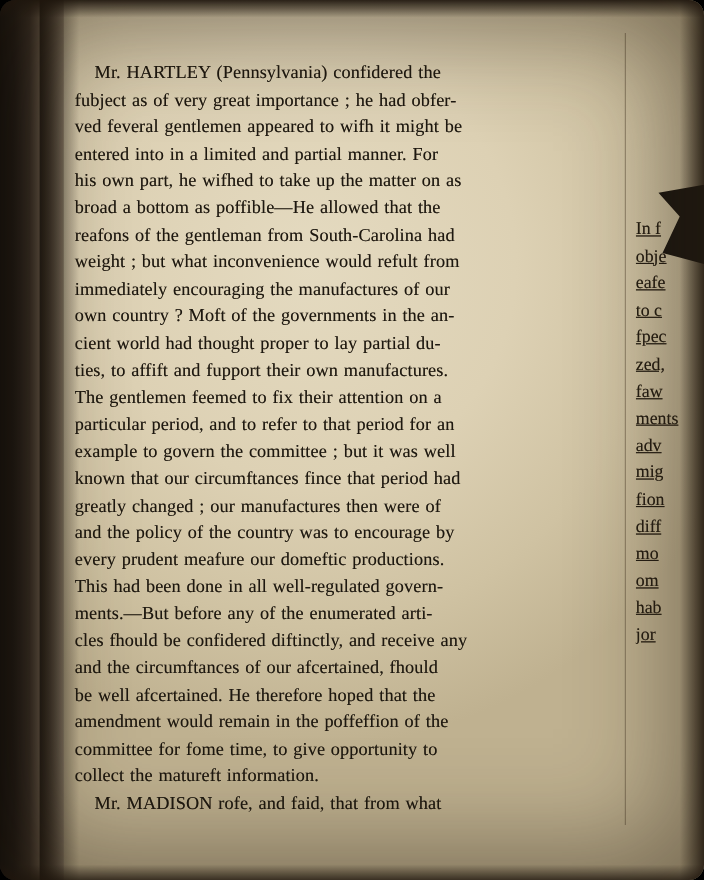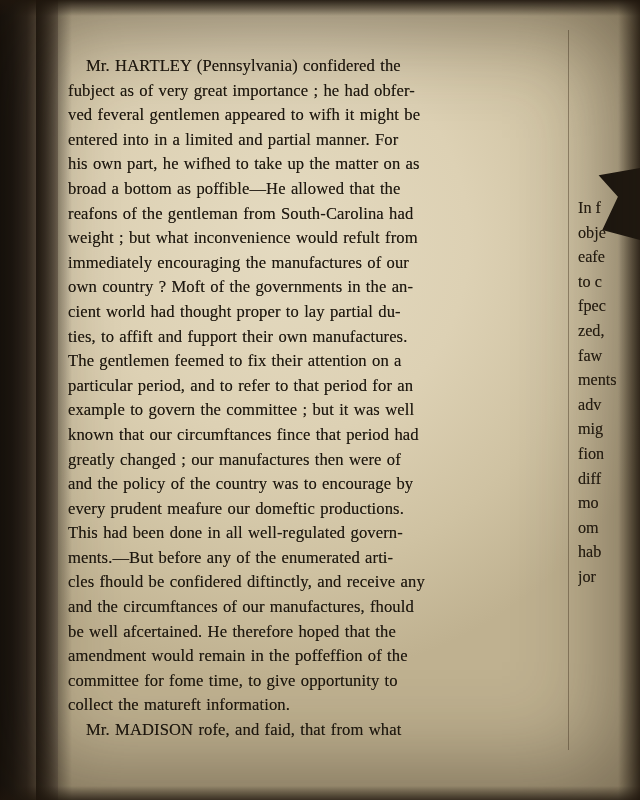--- a/index.html
+++ b/index.html
@@ -7,20 +7,21 @@
     padding: 0;
     background: #000;
   }
   #page {
     position: relative;
     width: 640px;
     height: 800px;
     overflow: hidden;
     background: #2a2521;
     font-family: "Liberation Serif", serif;
+    border-radius: 14px;
   }
 
   
   .binding-shadow {
     position: absolute;
     left: 0; top: 0;
     width: 58px; height: 800px;
     background: linear-gradient(to right,
         #0d0b09 0%,
         #171310 22%,
@@ -122,21 +123,21 @@
     left: 578px; top: 196px;
     width: 56px;
     z-index: 10;
     color: #241d13;
     font-size: 16.2px;
     line-height: 24.6px;
     overflow: hidden;
     height: 560px;
     text-shadow: 0 0 0.6px rgba(40,28,14,0.5);
   }
-  .column-right .line { display: block; white-space: nowrap; }
+  .column-right .line { display: block; white-space: nowrap; text-decoration: underline; }
   .column-right .gap { height: 24.6px; }
   .vignette {
     position: absolute;
     left: 0; top: 0; width: 640px; height: 800px;
     box-shadow: inset 0 0 90px 30px rgba(40,28,16,0.45);
     z-index: 12;
     pointer-events: none;
   }
 </style>
 </head>
@@ -173,21 +174,21 @@
       <span class="line">The gentlemen  feemed to fix their attention on a</span>
       <span class="line">particular period,  and to refer to that period for an</span>
       <span class="line">example to govern the committee ;  but it was well</span>
       <span class="line">known that our circumftances fince that period had</span>
       <span class="line">greatly changed ;  our manufactures then were of</span>
       <span class="line">and  the policy of the country was to encourage by</span>
       <span class="line">every prudent meafure  our domeftic productions.</span>
       <span class="line">This had been done in all  well-regulated govern-</span>
       <span class="line">ments.—But before any of  the enumerated arti-</span>
       <span class="line">cles fhould be confidered diftinctly, and receive any</span>
-      <span class="line">and the circumftances of our manufactures, fhould</span>
+      <span class="line">and the circumftances of our afcertained, fhould</span>
       <span class="line">be well afcertained.   He therefore hoped that the</span>
       <span class="line">amendment would remain in the poffeffion of the</span>
       <span class="line">committee for fome time,  to give opportunity to</span>
       <span class="line">collect the matureft information.</span>
     </p>
 
     <p class="para">
       <span class="indent"></span><span class="line-inline">Mr. MADISON rofe, and faid, that from what</span>
       
       

